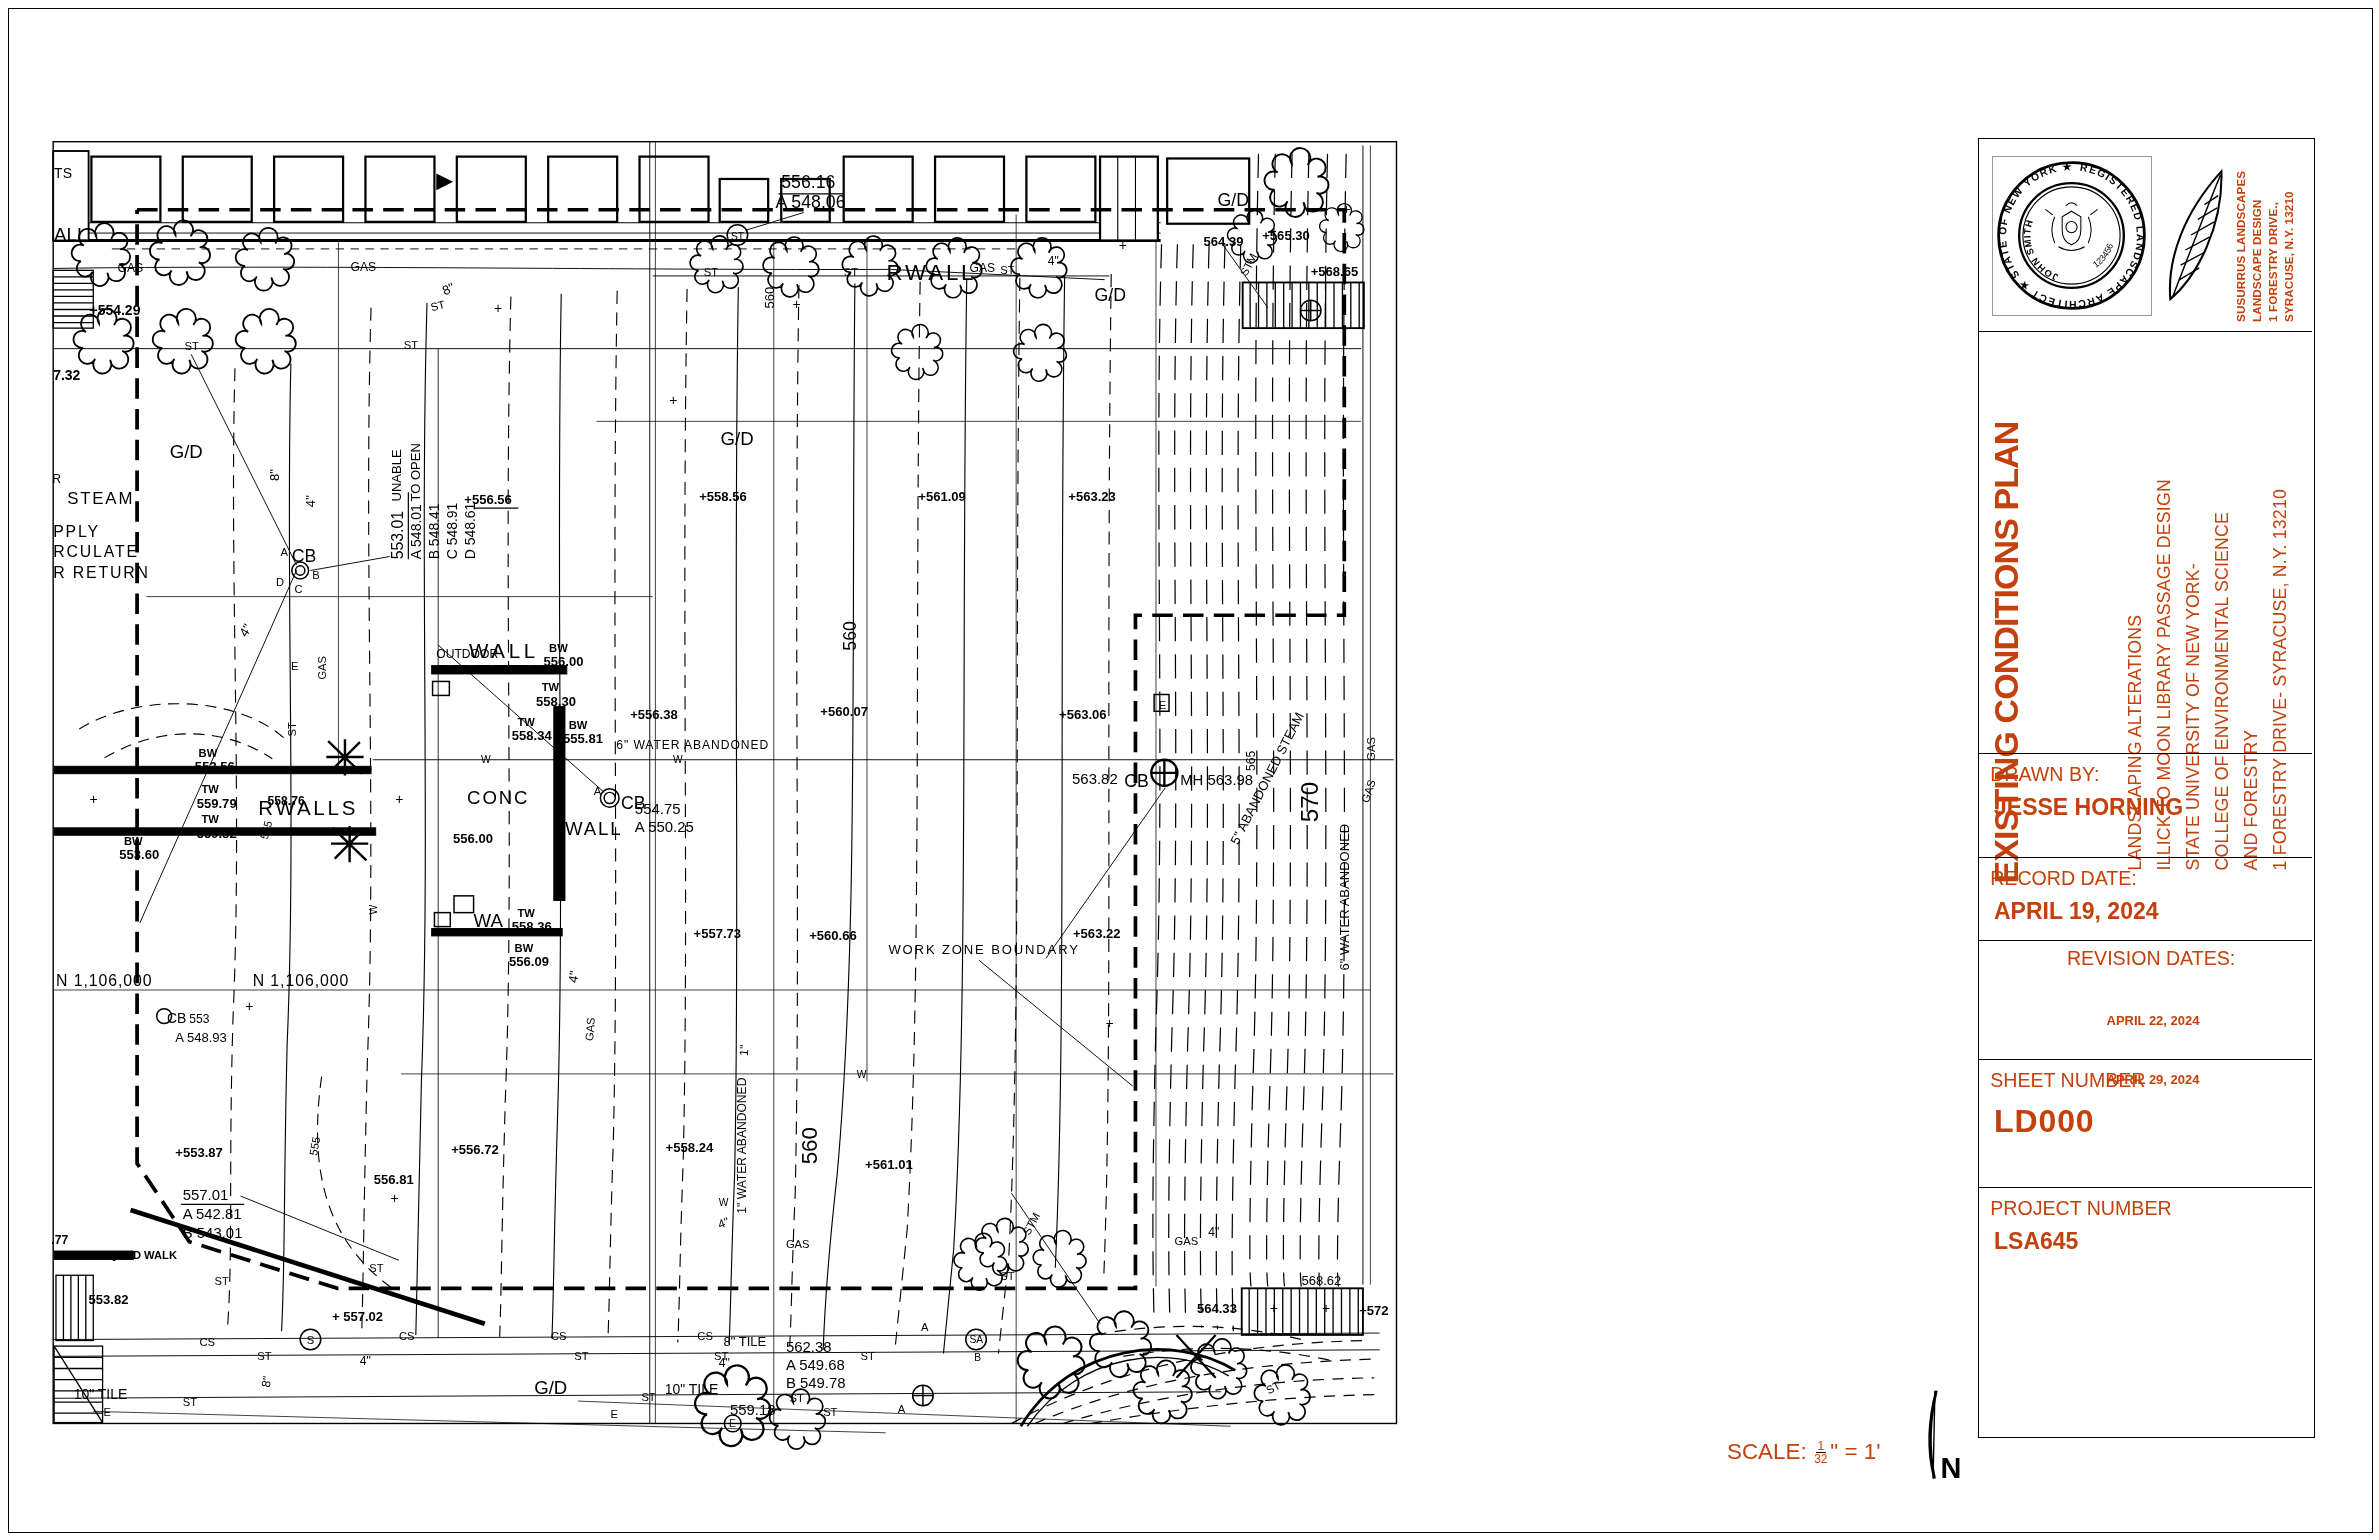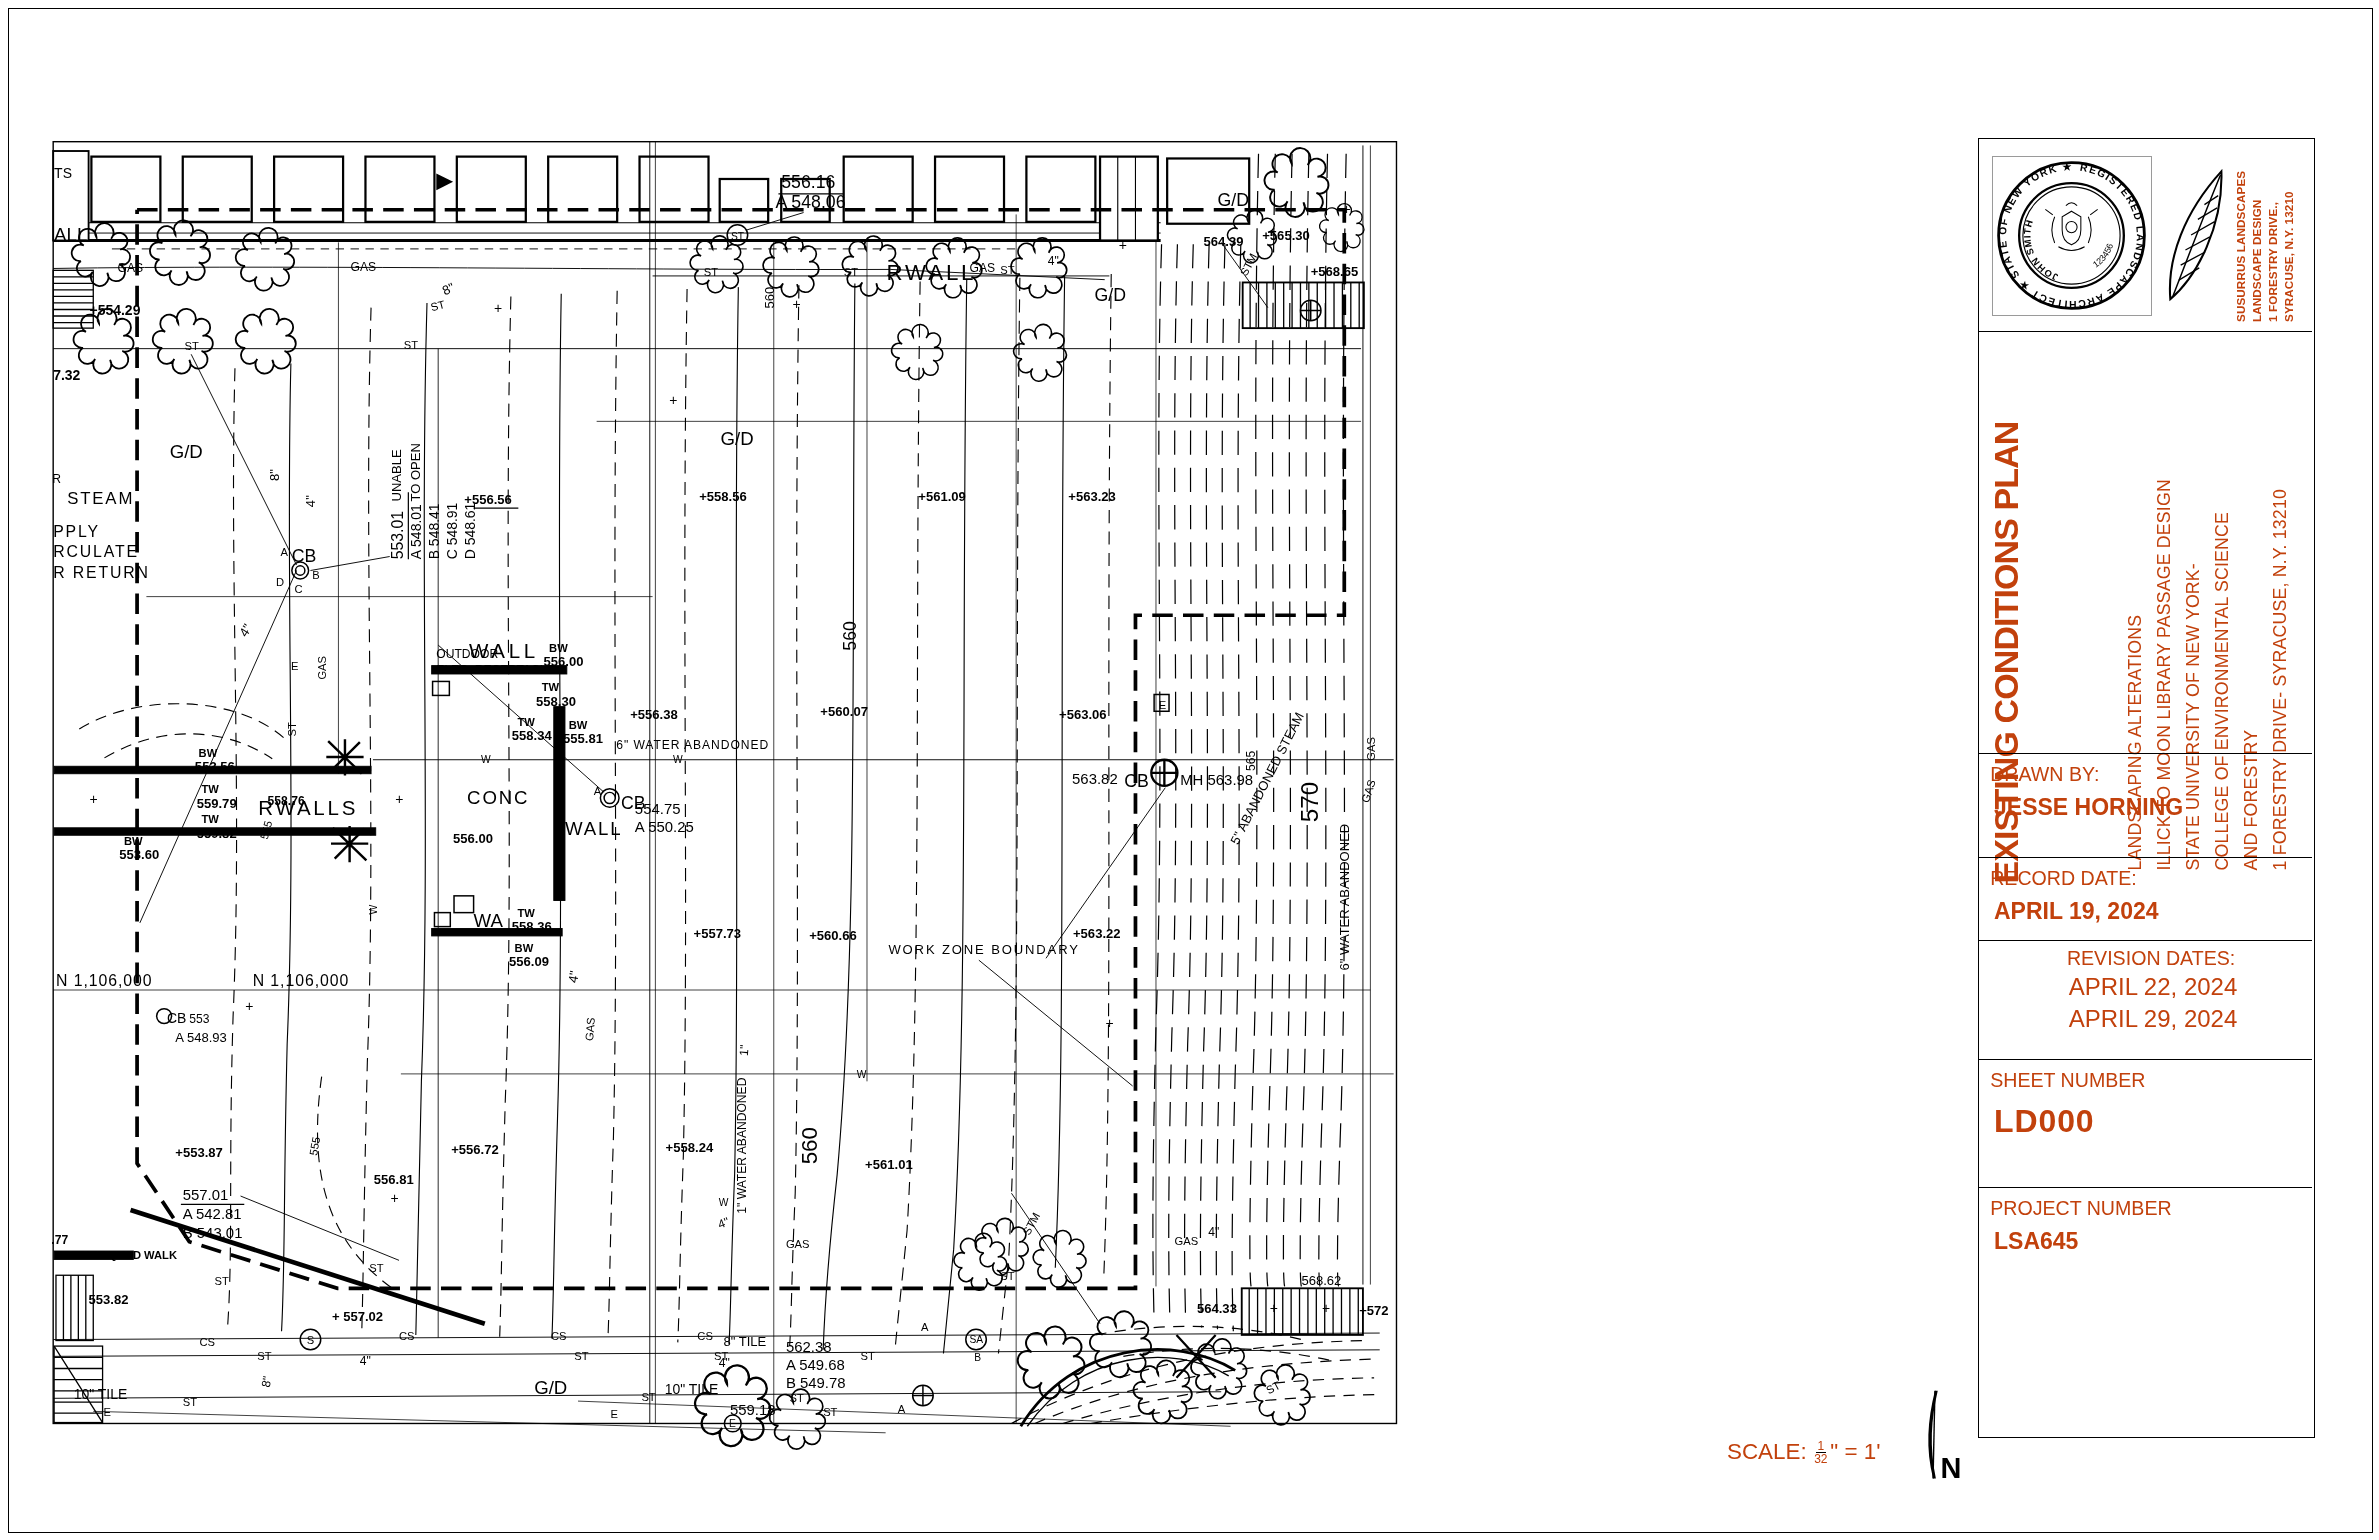--- a/index.html
+++ b/index.html
@@ -20,21 +20,21 @@
   #project-lines{position:absolute;left:20.5px;top:136px;}
   .proj-line{font-size:17.7px;line-height:29px;letter-spacing:0.2px;white-space:nowrap;}
   .tb-label{font-size:19.6px;padding:9.3px 0 0 11.2px;}
   .tb-value{font-size:23px;font-weight:bold;padding:7.5px 0 0 15px;}
   #sec-drawn{top:614px;height:96px;}
   #sec-record{top:710px;height:90px;margin-top:8px;}
   #sec-rev{top:801px;height:119px;text-align:center;}
   #sec-sheetno{top:920px;height:128px;}
   #sec-projno{top:1048px;height:114px;}
   #sec-title{top:192px;height:560px;}
-  .rev-val{font-size:24px;font-weight:normal;padding:3.7px 0 0 15px;}
+  .rev-val{font-size:13px;font-weight:bold;padding:3.7px 0 0 15px;margin-top:40px;}
   #sheetno-val{font-size:32px;font-weight:bold;padding:11.2px 0 0 15px;letter-spacing:0.9px;}
   
   #scale-note{position:absolute;left:1727px;top:1439px;display:flex;align-items:flex-end;font-size:22.4px;}
   #scale-frac{display:inline-flex;flex-direction:column;align-items:center;font-size:12px;line-height:12px;margin:0 2.8px 0 7.5px;}
   #scale-frac .num{border-bottom:1.4px solid #000;padding:0 1.9px;}
   #north{position:absolute;left:1920px;top:1387px;width:56px;height:98px;}
 </style>
 </head>
 <body>
 

